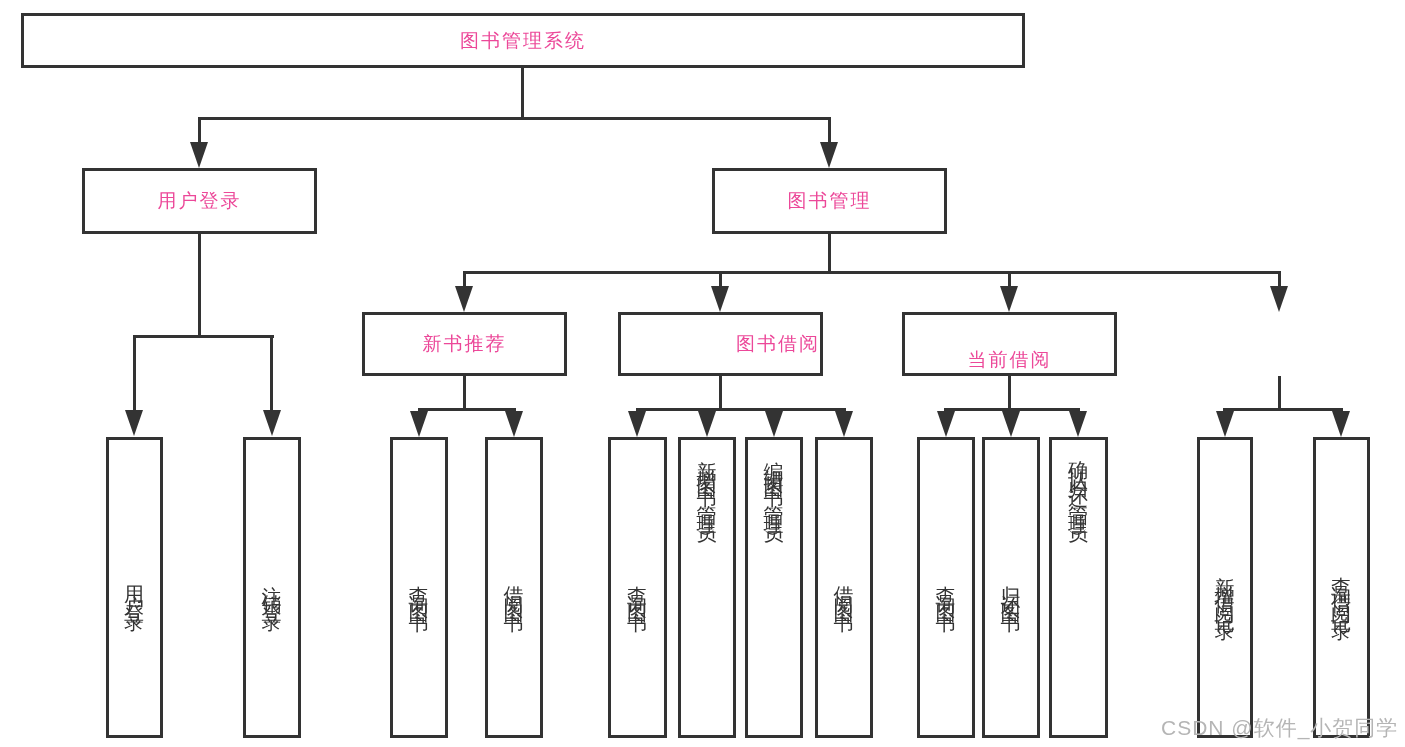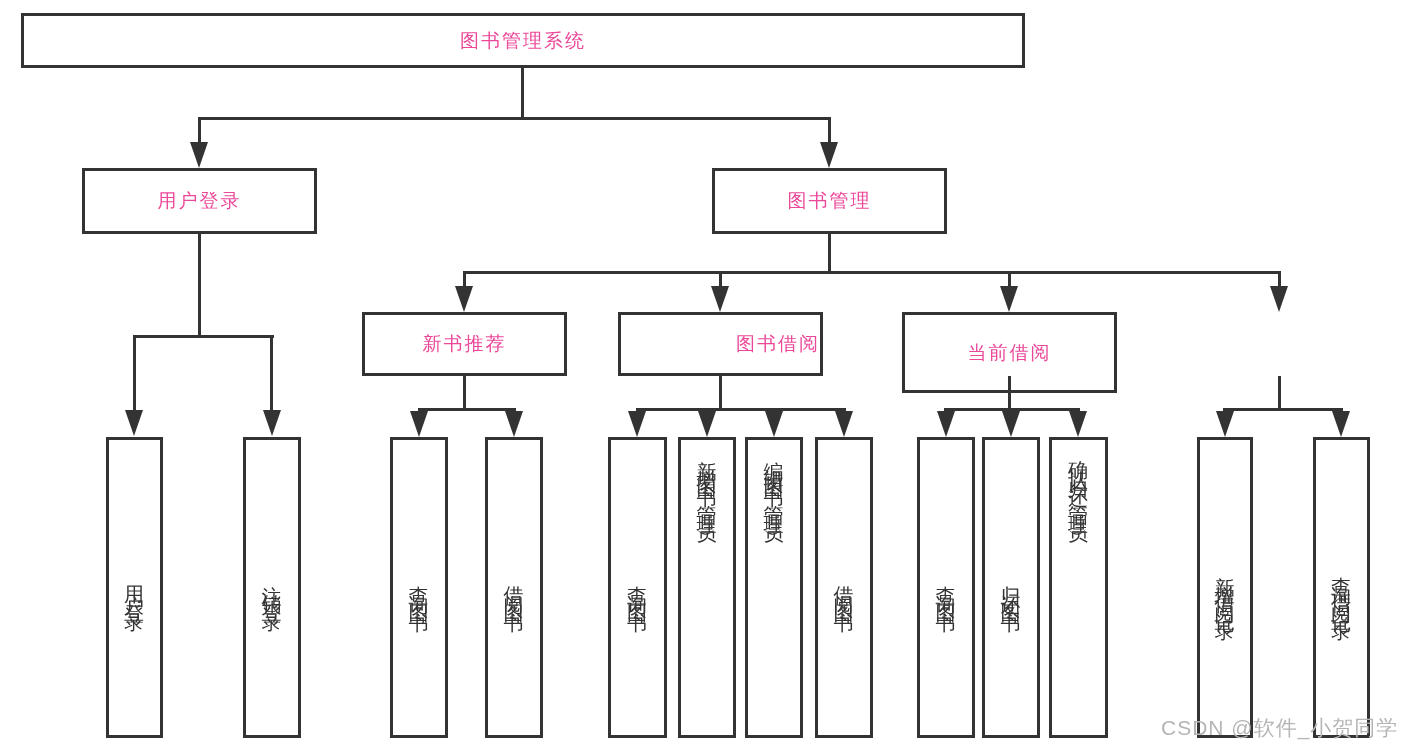--- a/index.html
+++ b/index.html
@@ -109,21 +109,21 @@
   <div class="arrow" style="left:711px;  top:286px;"></div>
   <div class="arrow" style="left:1000px; top:286px;"></div>
   <div class="arrow" style="left:1270px; top:286px;"></div>
 
   <div class="box" style="left:362px; top:312px; width:205px; height:64px;text-align:right;">
     <span class="node-label">新书推荐</span>
   </div>
   <div class="box" style="left:618px; top:312px; width:205px; height:64px;justify-content:flex-end;">
     <span class="node-label">图书借阅</span>
   </div>
-  <div class="box" style="left:902px; top:312px; width:215px; height:81px;">
+  <div class="box" style="left:902px; top:312px; width:215px; height:64px;align-items:flex-end;">
     <span class="node-label">当前借阅</span>
   </div>
 
   <div class="vline" style="left:463px; top:376px; height:34px;"></div>
   <div class="hline" style="left:418px; top:408px; width:98px;"></div>
   <div class="arrow" style="left:410px; top:411px;"></div>
   <div class="arrow" style="left:505px; top:411px;"></div>
 
   <div class="vline" style="left:719px; top:376px; height:34px;"></div>
   <div class="hline" style="left:636px; top:408px; width:210px;"></div>

